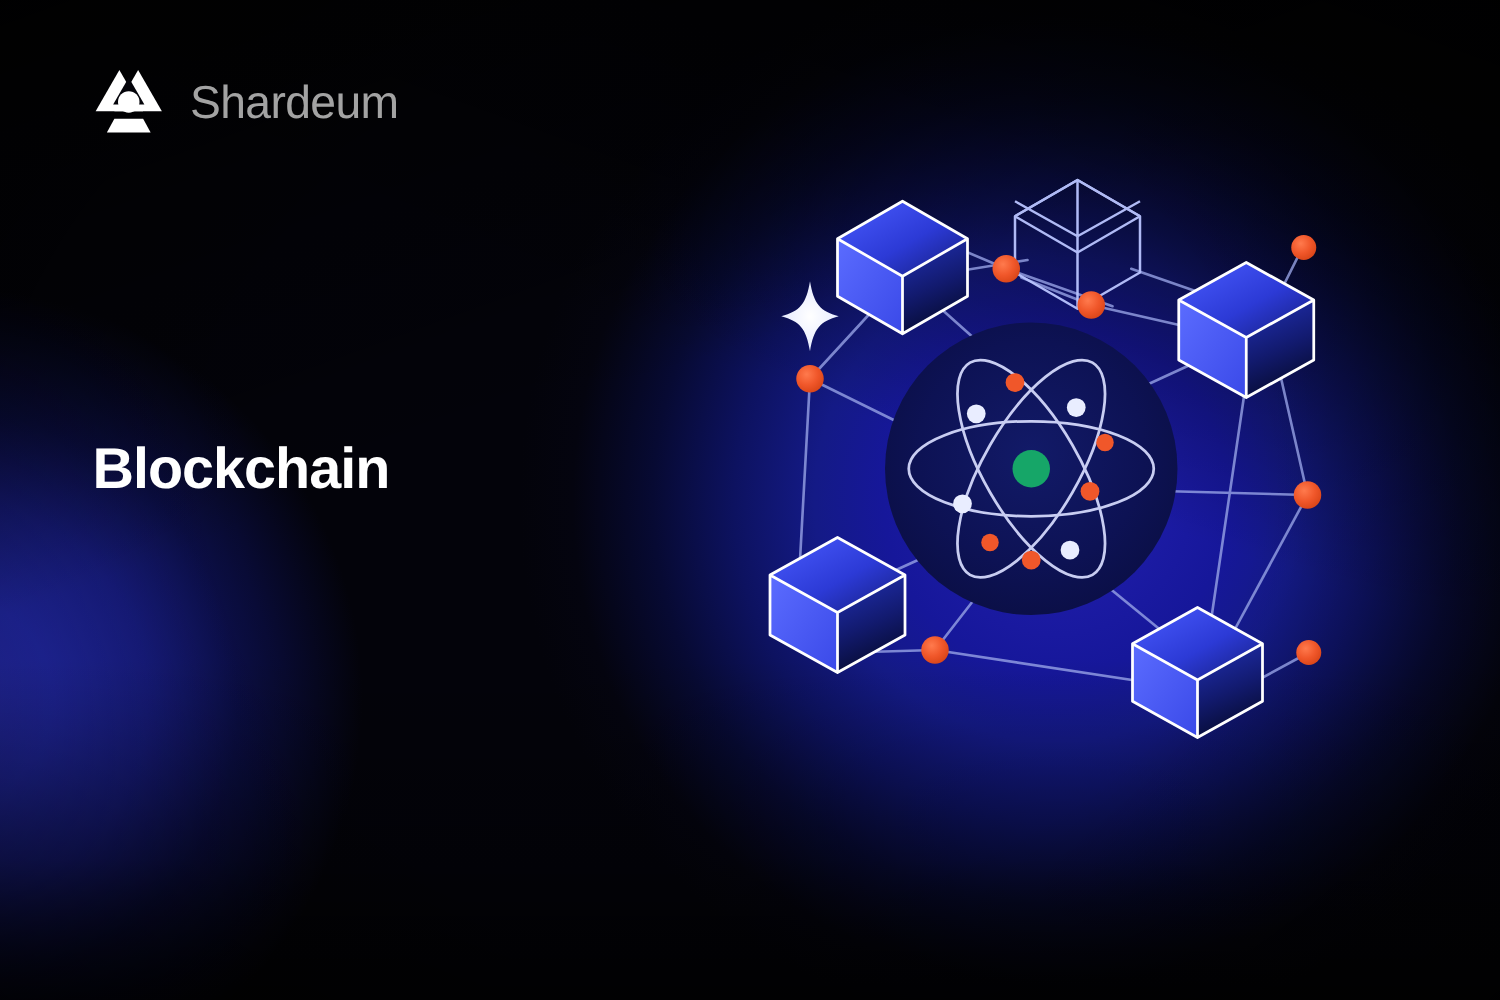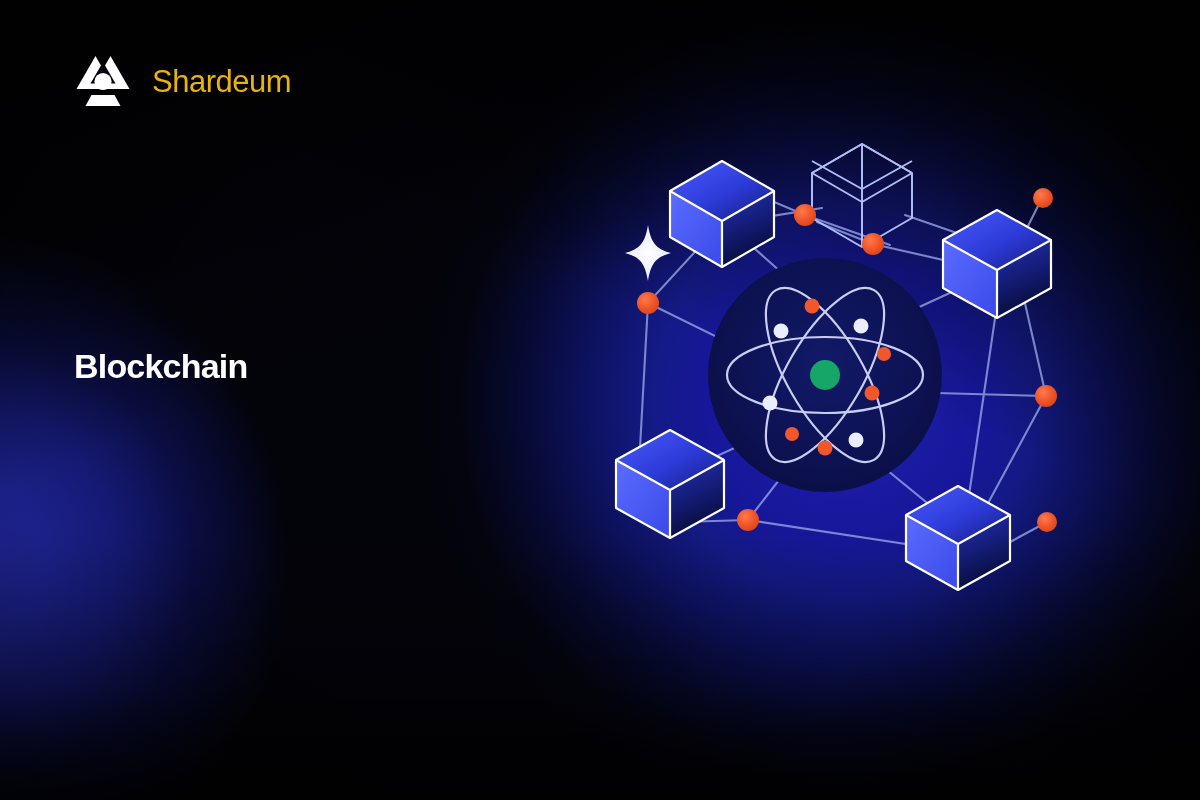--- a/index.html
+++ b/index.html
@@ -73,35 +73,35 @@
   #logo-lockup {
     position: absolute;
     left: 74px;
     top: 52px;
     display: flex;
     align-items: center;
     gap: 16px;
   }
   #logo-mark { display: block; }
   #logo-wordmark {
-    color: #eab308;
-    font-size: 31px;
+    color: #a3a3a3;
+    font-size: 37px;
     font-weight: 400;
     letter-spacing: -0.5px;
     line-height: 1;
     white-space: nowrap;
   }
 
   #headline {
     position: absolute;
     left: 74px;
     top: 344px;
     width: 440px;
     color: #ffffff;
-    font-size: 34px;
+    font-size: 46px;
     font-weight: 700;
     line-height: 1.33;
     letter-spacing: -0.8px;
     margin: 0;
   }
   #headline .hl-line { display: block; }
 
   
   #graphic {
     position: absolute;

